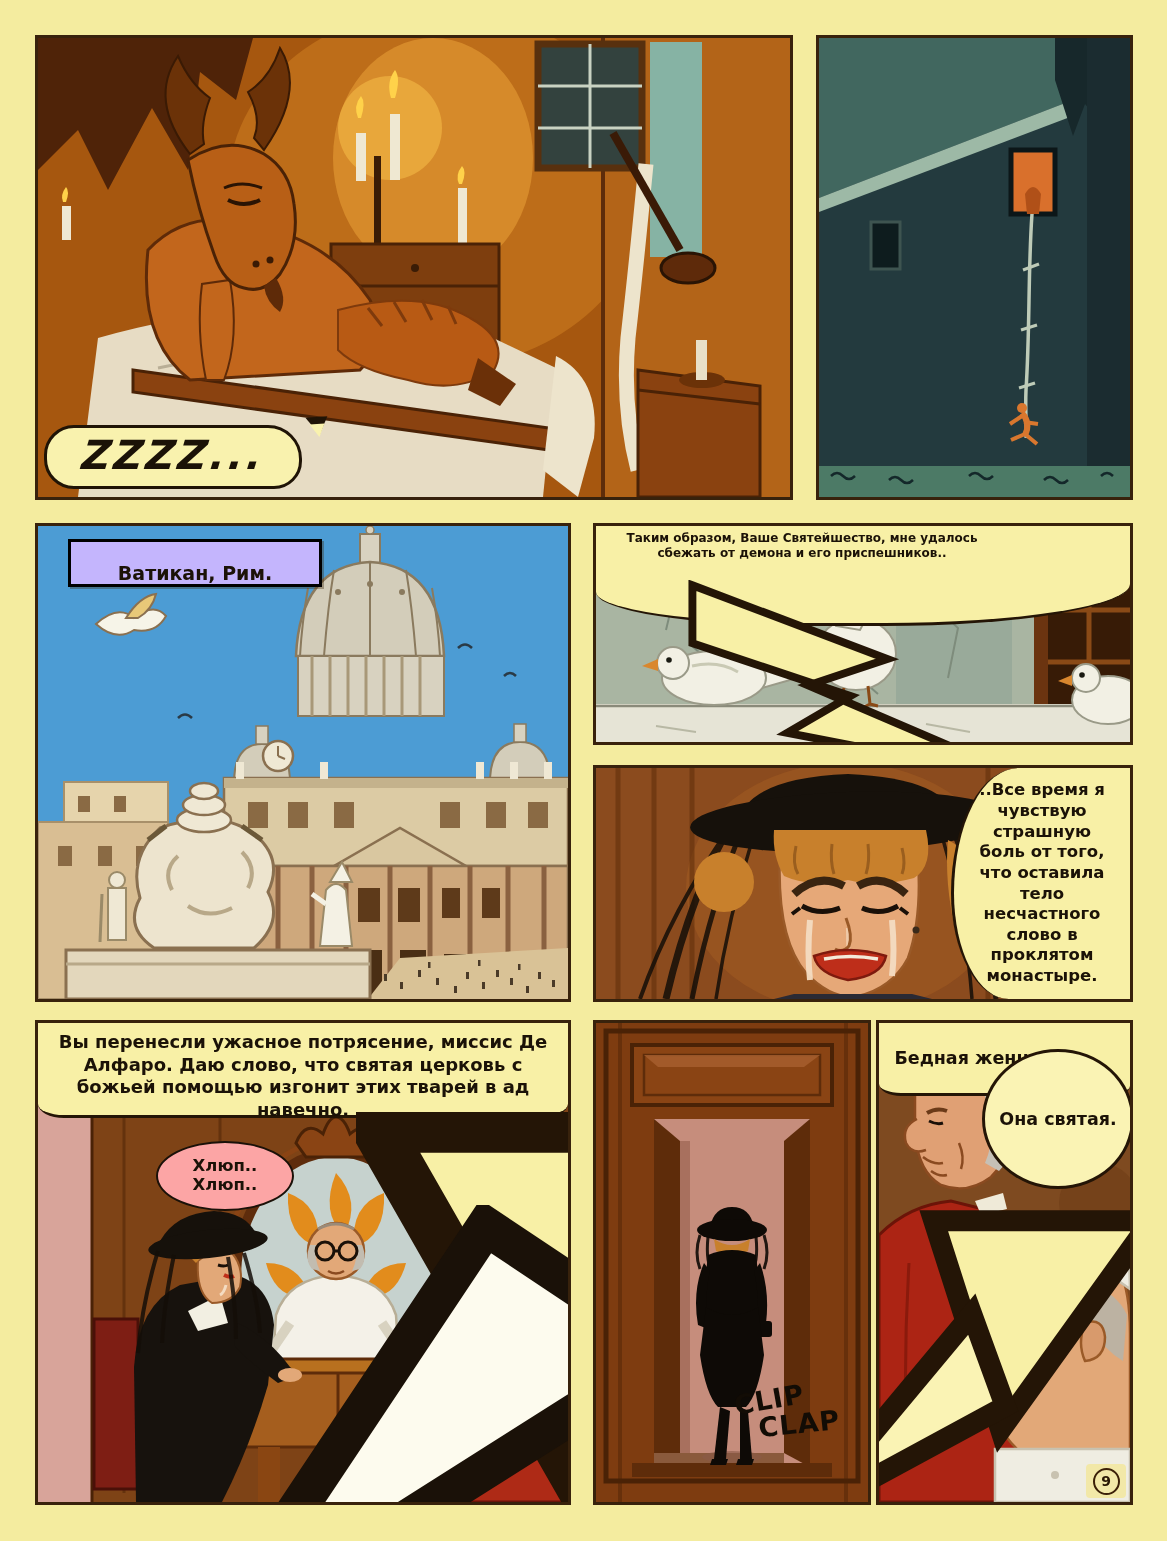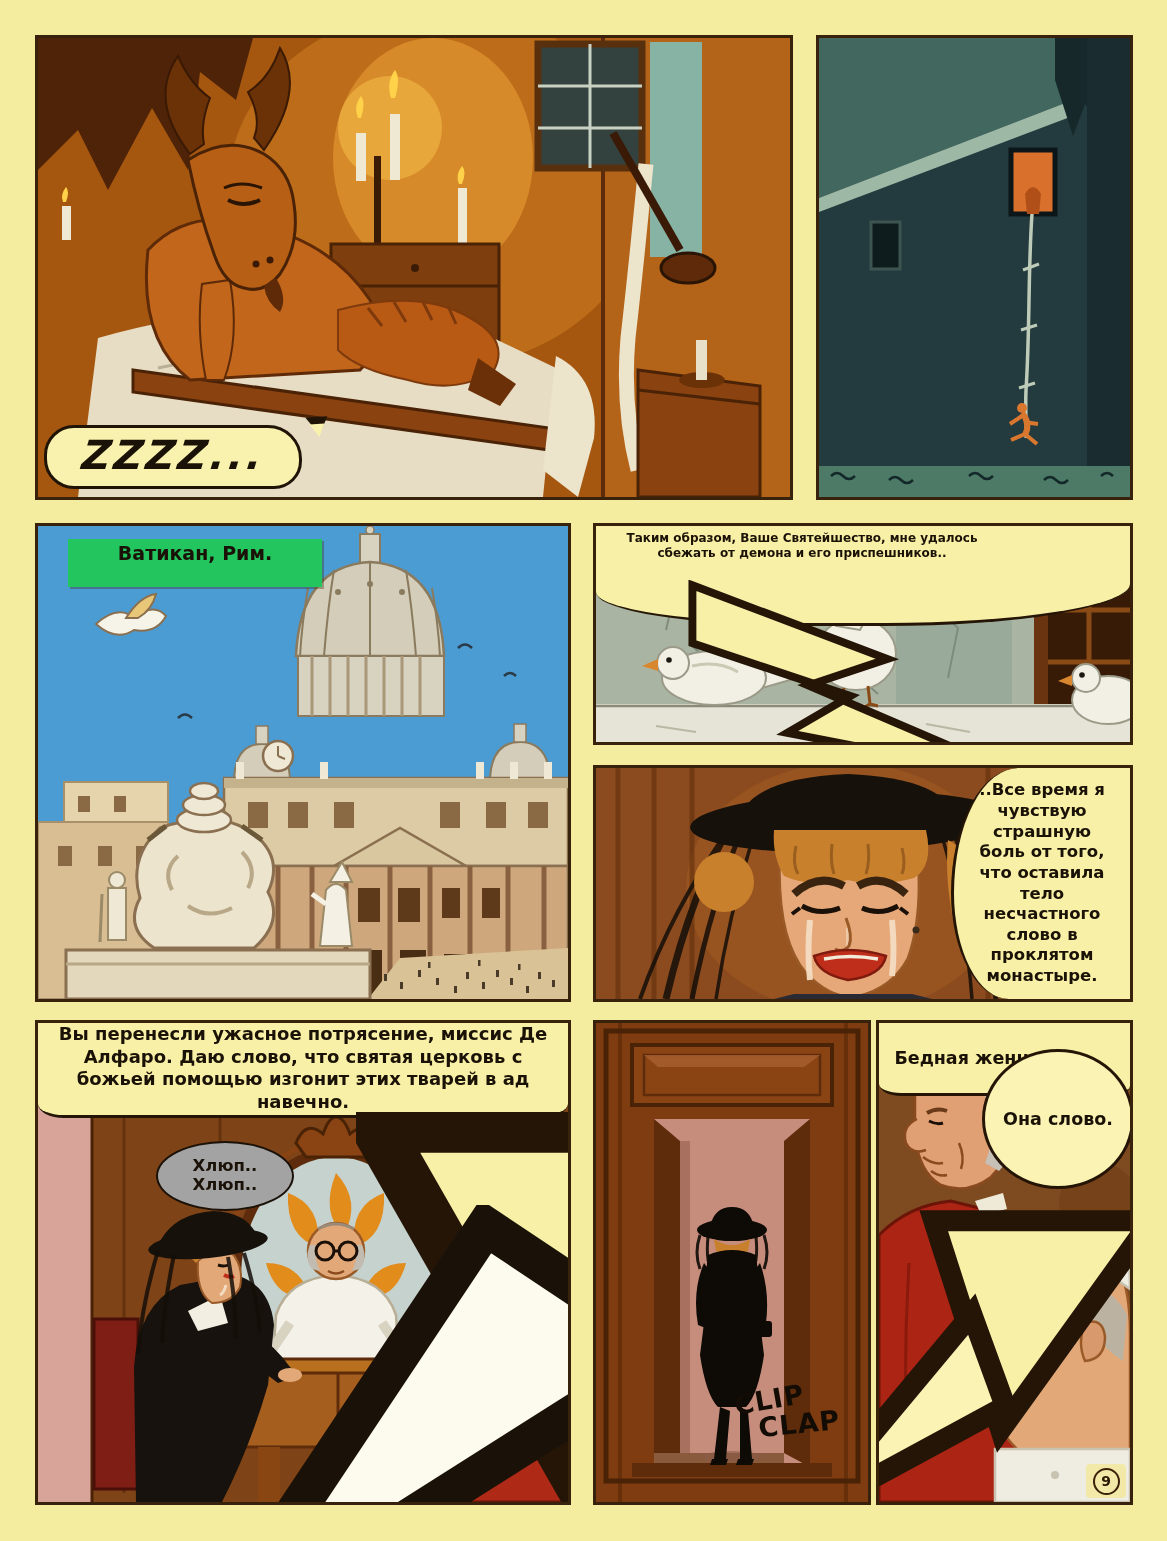--- a/index.html
+++ b/index.html
@@ -18,39 +18,39 @@
   #p6{left:35px;top:1020px;width:536px;height:485px;}
   #p7{left:593px;top:1020px;width:278px;height:485px;}
   #p8{left:876px;top:1020px;width:257px;height:485px;}
   
   .zzzz{left:6px;bottom:8px;width:252px;height:58px;background:#F9F2AE;border:3px solid #201406;
         border-radius:30px 34px 28px 30px;display:flex;align-items:center;justify-content:center;}
   .zzzz .txt{font-size:40px;font-style:italic;letter-spacing:3px;transform:skewX(-6deg);padding-bottom:4px;}
   .zzzz-tail{left:268px;bottom:62px;width:0;height:0;border-left:9px solid transparent;border-right:13px solid transparent;border-bottom:18px solid #201406;transform:rotate(176deg);}
   .zzzz-tail-in{left:272px;bottom:60px;width:0;height:0;border-left:6px solid transparent;border-right:9px solid transparent;border-bottom:13px solid #F9F2AE;transform:rotate(176deg);}
   
-  .caption{left:30px;top:13px;width:248px;height:42px;background:#22c55e;border:3px solid #22c55e;
-           display:flex;align-items:flex-start;justify-content:center;box-shadow:2px 2px 0 rgba(60,40,10,.35);}
+  .caption{left:30px;top:13px;width:248px;height:42px;background:#c4b5fd;border:3px solid #000000;
+           display:flex;align-items:flex-end;justify-content:center;box-shadow:2px 2px 0 rgba(60,40,10,.35);}
   .caption .txt{font-size:19px;}
   
   .bub4{left:0;top:0;right:0;height:97px;background:#F8F0A6;border-bottom:3px solid #241506;
         border-radius:0 0 46% 40% / 0 0 42px 34px;}
   .bub4-text{left:18px;top:5px;width:376px;text-align:center;font-size:12px;line-height:1.22;}
   .bub4-tail{right:2px;top:54px;width:132px;height:82px;}
   
   .bub5{right:0;top:0;bottom:0;width:176px;background:#F8F0A6;border-left:3px solid #241506;
         border-radius:70px 0 0 60px / 130px 0 0 110px;display:flex;align-items:center;justify-content:center;}
   .bub5 .txt{font-size:16.5px;line-height:1.25;text-align:center;width:140px;}
   
   .strip6{left:0;top:0;right:0;height:92px;background:#F8F0A6;border-bottom:3px solid #241506;
           border-radius:0 0 26px 26px / 0 0 14px 14px;display:flex;align-items:flex-start;justify-content:center;}
-  .strip6 .txt{font-size:18px;line-height:1.25;text-align:center;width:500px;}
+  .strip6 .txt{font-size:18px;line-height:1.25;text-align:center;width:500px;padding-top:8px;}
   .tail6{left:318px;top:89px;width:26px;height:22px;}
   
-  .sob{left:118px;top:118px;width:134px;height:66px;background:#a3a3a3;border:2.5px solid #1A1108;
+  .sob{left:118px;top:118px;width:134px;height:66px;background:#fca5a5;border:2.5px solid #1A1108;
        border-radius:50%;display:flex;align-items:center;justify-content:center;}
   .sob .txt{font-size:16.5px;line-height:1.15;text-align:center;white-space:pre-line;}
   .sob-tail{left:136px;top:182px;width:34px;height:30px;}
   
   .clipclap{left:140px;top:358px;transform:rotate(-10deg);}
   .clipclap .txt{display:block;font-size:27px;letter-spacing:1px;color:#120C05;}
   .clipclap .l2{margin-left:20px;margin-top:-2px;transform:rotate(4deg);}
   
   .strip8{left:0;top:0;right:0;height:70px;background:#F8F0A6;border-bottom:3px solid #241506;
           display:flex;align-items:center;justify-content:center;border-radius:0 0 18px 22px/0 0 10px 12px;}
@@ -531,21 +531,21 @@
         <circle cx="176" cy="452" r="4" fill="#C8C2B0"></circle>
       </g>
     </svg>
     <div class="overlay strip8">
       <span class="txt">Бедная женщина.</span>
     </div>
     <svg class="overlay tail8" viewBox="0 0 30 26">
       <polygon points="2,0 28,0 10,25" fill="#F8F0A6" stroke="#241506" stroke-width="2.5"></polygon>
     </svg>
     <div class="overlay oval8">
-      <span class="txt">Она слово.</span>
+      <span class="txt">Она святая.</span>
     </div>
     <svg class="overlay oval8-tail" viewBox="0 0 30 26">
       <polygon points="24,1 4,25 28,12" fill="#FAF3B4" stroke="#241506" stroke-width="2.5"></polygon>
     </svg>
     <div class="overlay pagenum">
       <div class="pagenum-circle">9</div>
     </div>
   </div>
 
 </div>

